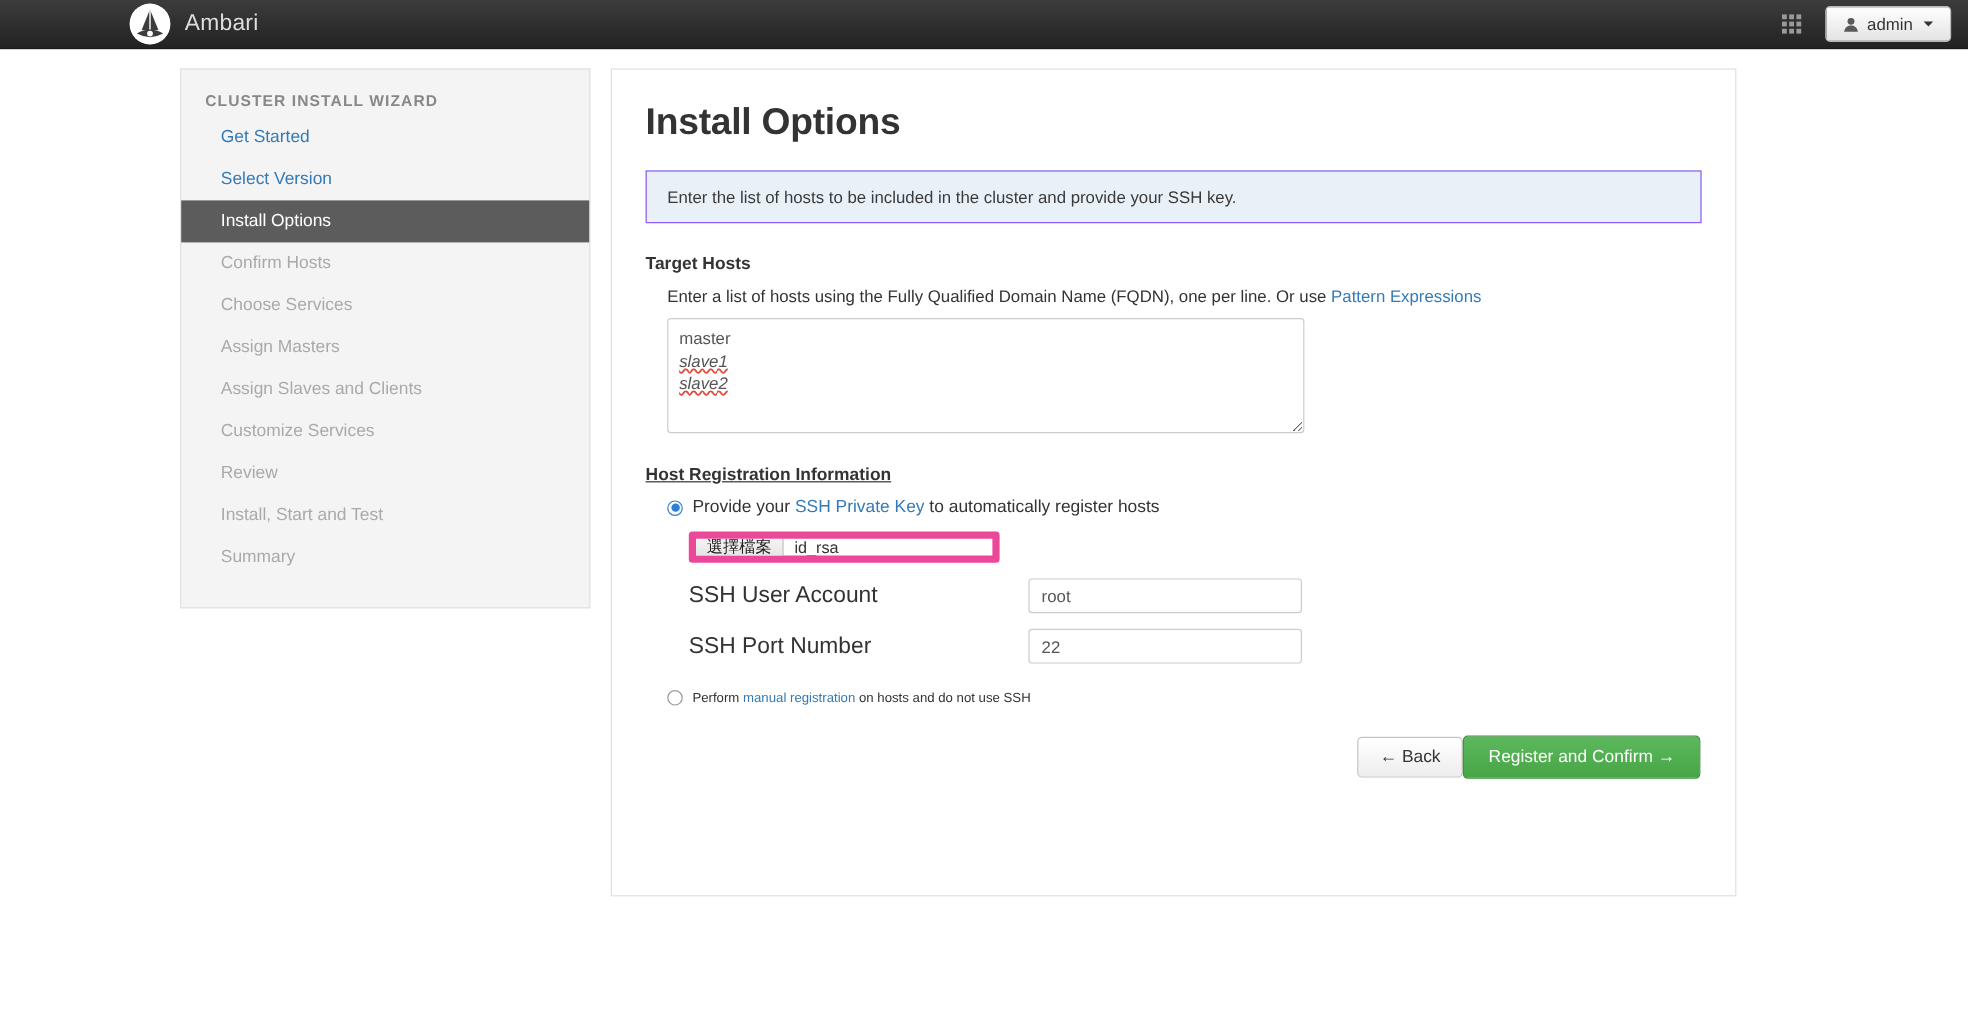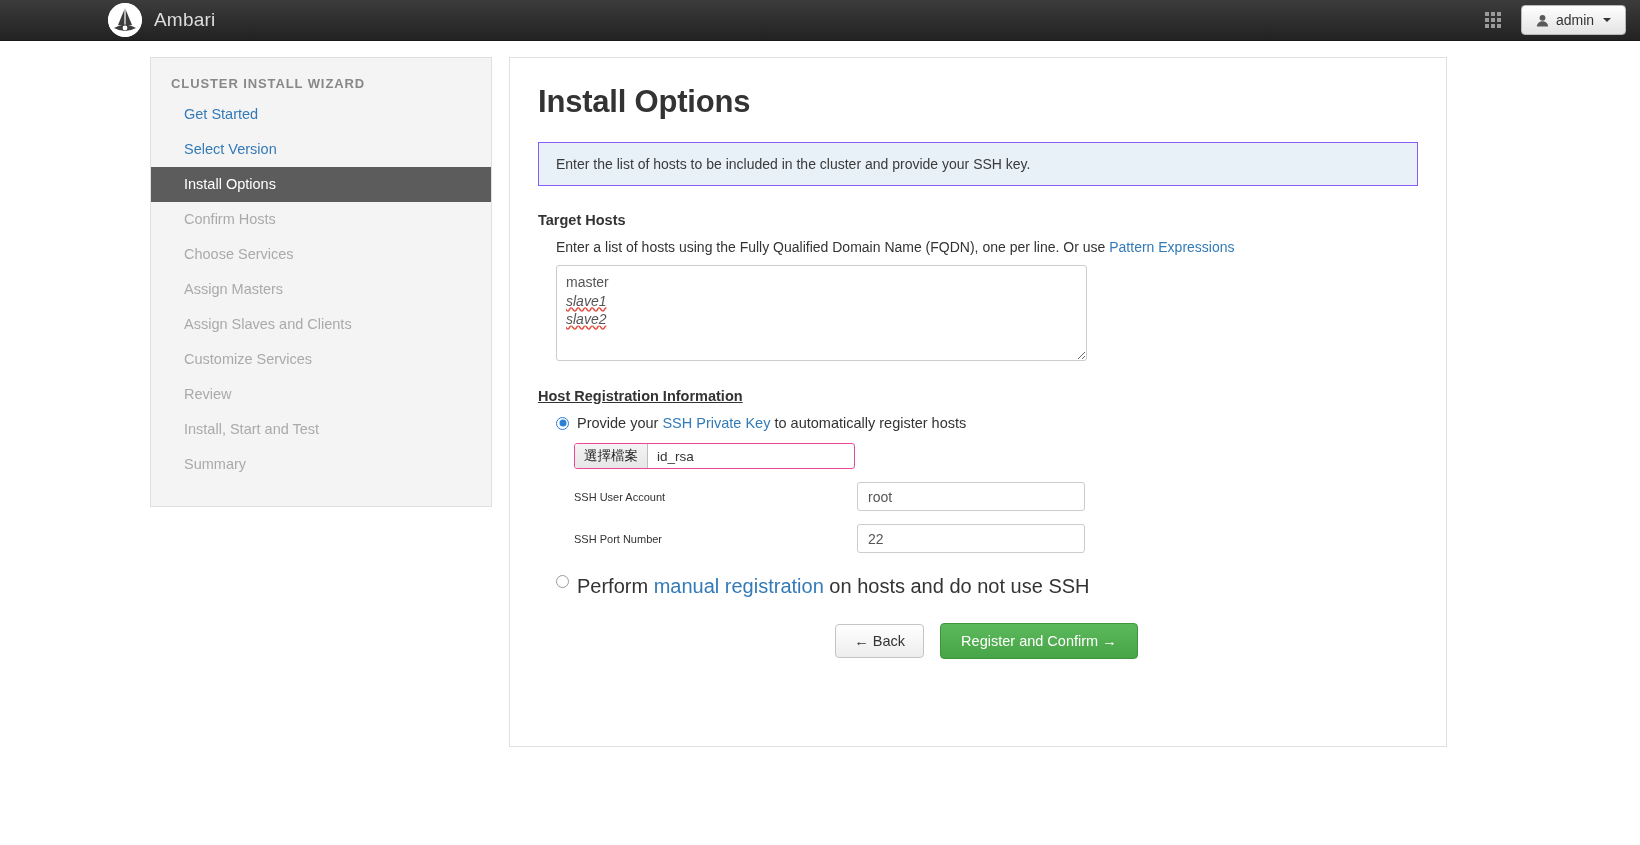--- a/index.html
+++ b/index.html
@@ -218,23 +218,23 @@
     left: 50%; top: 50%;
     transform: translate(-50%, -50%);
     width: 7px; height: 7px;
     border-radius: 50%;
     background: #2b7fd4;
   }
 
   .file-row {
     display: flex;
     align-items: stretch;
-    width: 281px;
+    width: 259px;
     height: 26px;
-    border: 1px solid #ec4899;
+    border: 6px solid #ec4899;
     border-radius: 3px;
     margin: 0 0 10px 18px;
     background: #ffffff;
     box-sizing: border-box;
     overflow: hidden;
   }
   .file-btn {
     background: linear-gradient(to bottom, #f4f4f4 0%, #e6e6e6 100%);
     border-right: 1px solid #bdbdbd;
     padding: 0 9px;
@@ -313,52 +313,51 @@
       linear-gradient(135deg, transparent 0 70%, #b0b0b0 70% 80%, transparent 80% 100%);
   }
 
   .field-row {
     display: flex;
     align-items: center;
     margin: 13px 0 0 18px;
   }
   .field-label {
     width: 283px;
-    font-size: 11px;
+    font-size: 19px;
     color: #333333;
   }
   .field-input {
     width: 228px;
     height: 29px;
     border: 1px solid #cccccc;
     border-radius: 3px;
     padding: 0 10px;
     box-sizing: border-box;
     font-family: "Liberation Sans", sans-serif;
     font-size: 14px;
     color: #555555;
     outline: none;
     background: #ffffff;
   }
 
   .manual-row {
     display: flex;
-    align-items: flex-start;
+    align-items: flex-end;
     gap: 8px;
-    font-size: 20px;
+    font-size: 11px;
     margin-top: 22px;
   }
 
   .btn-bar {
     display: flex;
     align-items: center;
-    justify-content: center;
+    justify-content: flex-end;
     margin-top: 25px;
     padding-left: 18px;
-    gap: 16px;
   }
   .btn-back {
     background: linear-gradient(to bottom, #ffffff 0%, #ededed 100%);
     border: 1px solid #c4c4c4;
     border-radius: 4px;
     padding: 8px 18px;
     font-size: 14.5px;
     color: #333333;
     cursor: pointer;
   }

